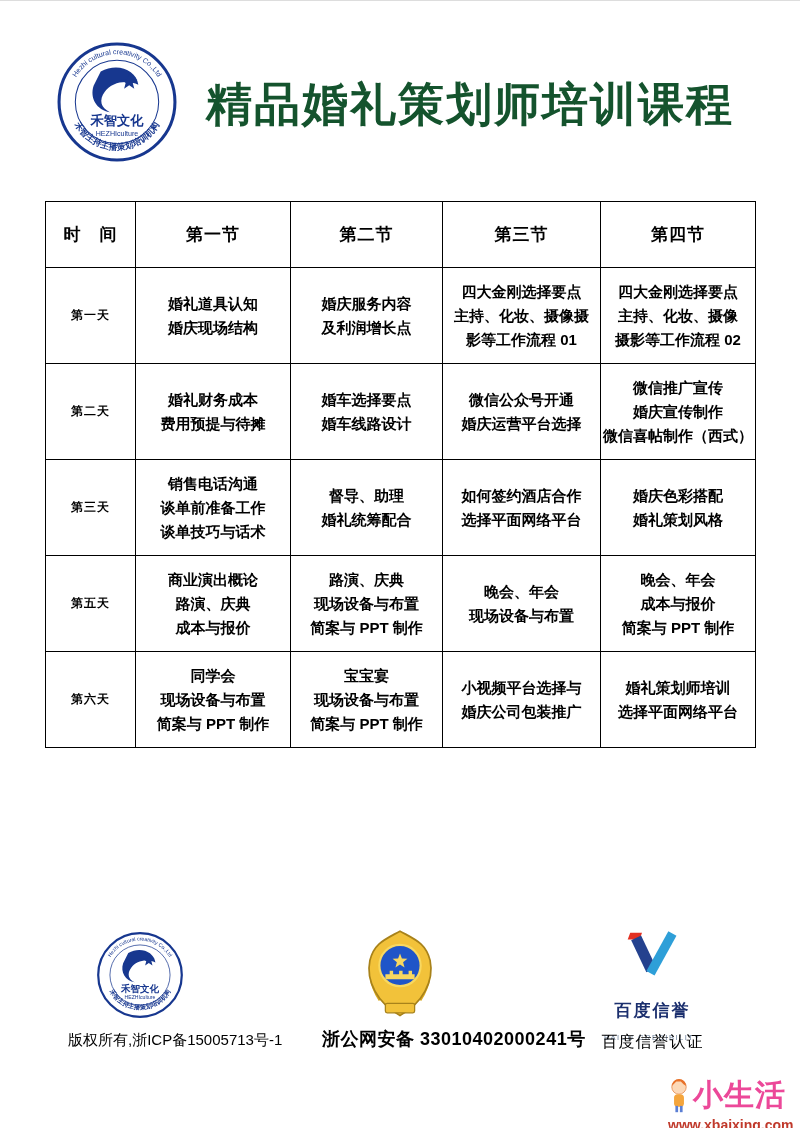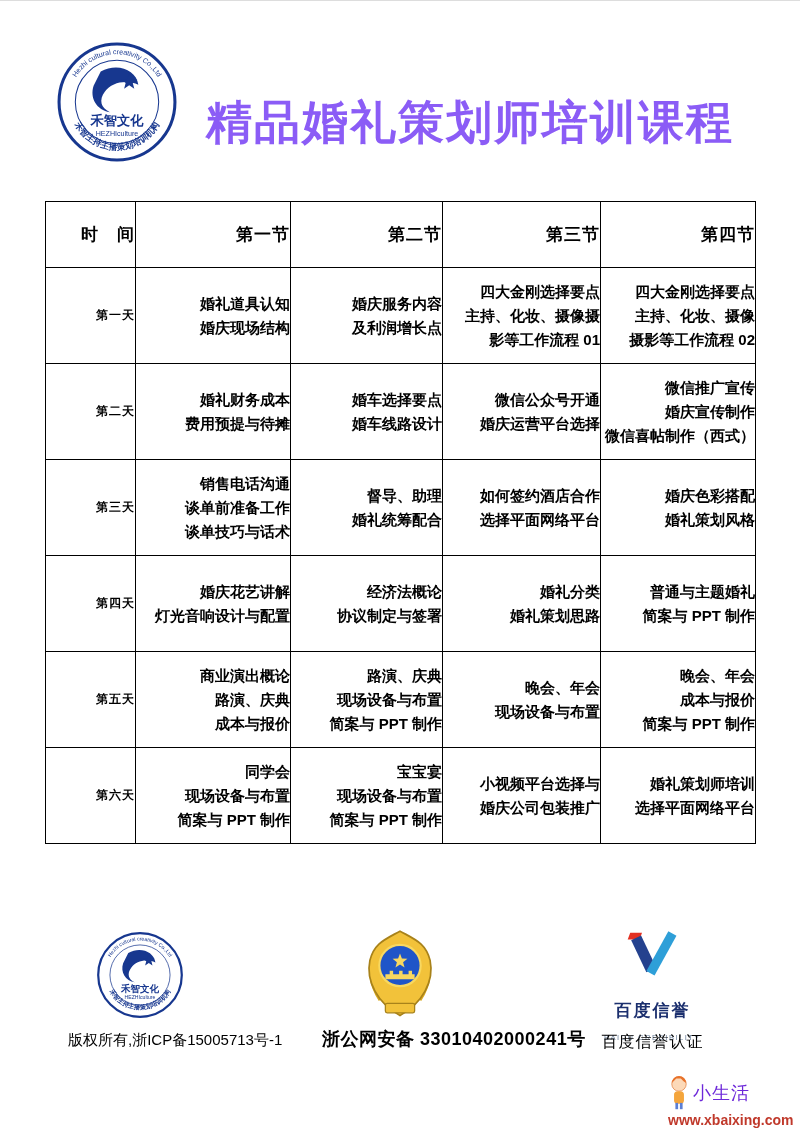--- a/index.html
+++ b/index.html
@@ -6,50 +6,50 @@
   html,body { background:#fff; }
   .page {
     position:relative; width:800px; height:1128px; background:#ffffff;
     font-family:"Liberation Sans", sans-serif; overflow:hidden;
     border-top:1px solid #ddd;
   }
   
   .logo-top { position:absolute; left:56px; top:40px; width:122px; height:122px; }
   .logo-bottom { position:absolute; left:96px; top:930px; width:88px; height:88px; }
   .page-title {
-    position:absolute; left:178px; top:91px; width:584px; text-align:center;
-    font-size:46px; font-weight:900; color:#8b5cf6; letter-spacing:2px;
+    position:absolute; left:178px; top:73px; width:584px; text-align:center;
+    font-size:46px; font-weight:900; color:#14532d; letter-spacing:2px;
     font-family:"Liberation Serif", serif;
   }
   
   .schedule {
     position:absolute; left:45px; top:200px; width:710px;
     border-collapse:collapse; table-layout:fixed;
   }
   .schedule th, .schedule td {
-    border:1px solid #000; text-align:right; vertical-align:middle;
+    border:1px solid #000; text-align:center; vertical-align:middle;
     color:#000; font-weight:bold; white-space:pre-line;
   }
   .schedule th { height:66px; font-size:17px; letter-spacing:1px; }
   .schedule td { height:96px; font-size:15px; line-height:1.6; }
   .schedule td.day-cell { font-size:12px; letter-spacing:1px; }
   
   .police-badge { position:absolute; left:357px; top:926px; width:86px; height:96px; }
   .baidu-block { position:absolute; left:595px; top:926px; width:115px; text-align:center; }
   .baidu-v { width:54px; height:52px; display:block; margin:0 auto; }
   .baidu-cn { font-size:17px; font-weight:bold; color:#1b2f6e; margin-top:20px; letter-spacing:2px; }
   .baidu-en { font-size:7.5px; color:#6a7f9a; letter-spacing:1.5px; margin-top:11px; }
   
   .copyright { position:absolute; left:68px; top:1030px; font-size:15px; color:#000; }
   .police-record { position:absolute; left:322px; top:1026px; font-size:18px; font-weight:bold; color:#000; letter-spacing:0.5px; }
   .baidu-cert { position:absolute; left:595px; top:1031px; width:115px; text-align:center; font-size:16px; font-weight:normal; color:#000; letter-spacing:1px; }
   
   .watermark { position:absolute; left:668px; top:1074px; width:128px; }
   .wm-top { display:flex; align-items:center; gap:3px; }
-  .wm-name { font-size:18px; font-weight:normal; color:#6d28d9; letter-spacing:1px; }
+  .wm-name { font-size:30px; font-weight:bold; color:#ec4899; letter-spacing:1px; }
   .wm-url { display:block; font-size:14px; color:#c0392b; margin-top:1px; font-weight:bold; }
 </style>
 </head>
 <body>
 
 <div class="page">
 
   <svg class="logo-top" viewBox="0 0 120 120">
     <circle cx="60" cy="60" r="57" fill="#fff" stroke="#17378f" stroke-width="3"></circle>
     <circle cx="60" cy="60" r="41" fill="none" stroke="#17378f" stroke-width="1"></circle>
@@ -118,31 +118,20 @@
         <td class="day-cell">第三天</td>
         <td>销售电话沟通
 谈单前准备工作
 谈单技巧与话术</td>
         <td>督导、助理
 婚礼统筹配合</td>
         <td>如何签约酒店合作
 选择平面网络平台</td>
         <td>婚庆色彩搭配
 婚礼策划风格</td>
-      </tr>
-      <tr>
-        <td class="day-cell">第四天</td>
-        <td>婚庆花艺讲解
-灯光音响设计与配置</td>
-        <td>经济法概论
-协议制定与签署</td>
-        <td>婚礼分类
-婚礼策划思路</td>
-        <td>普通与主题婚礼
-简案与 PPT 制作</td>
       </tr>
       <tr>
         <td class="day-cell">第五天</td>
         <td>商业演出概论
 路演、庆典
 成本与报价</td>
         <td>路演、庆典
 现场设备与布置
 简案与 PPT 制作</td>
         <td>晚会、年会

